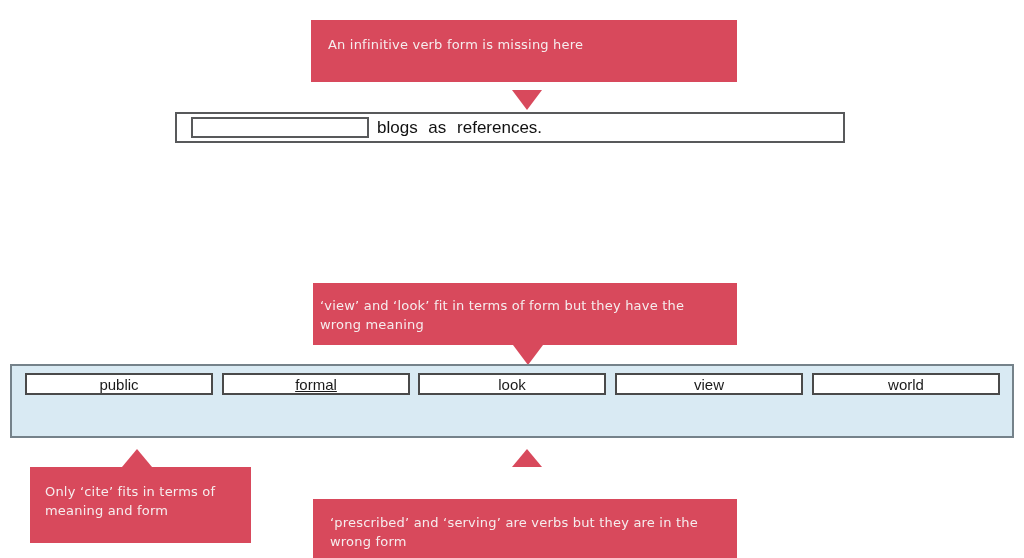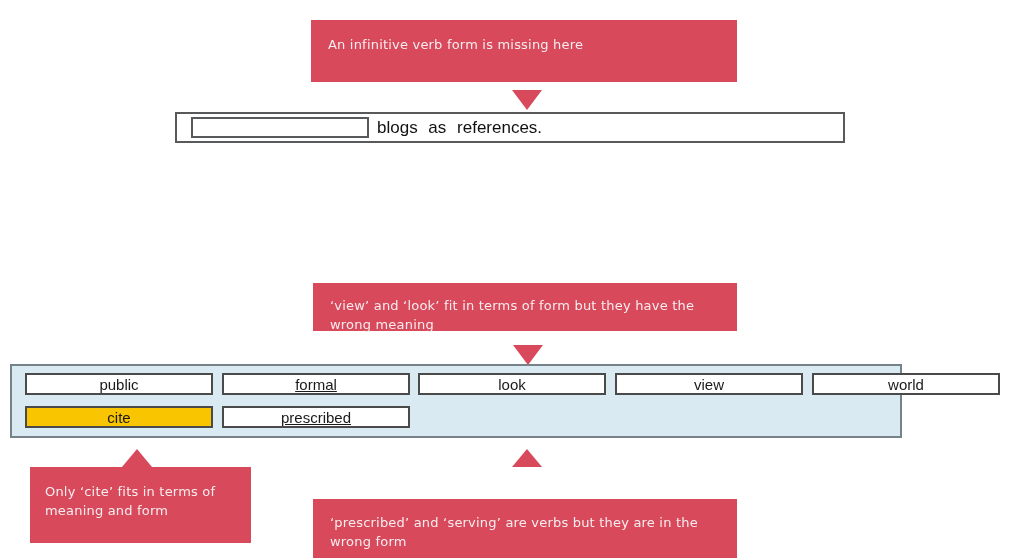--- a/index.html
+++ b/index.html
@@ -23,21 +23,21 @@
   
   .callout {
     position: absolute;
     background: var(--red);
     color: var(--callout-text);
     font-size: 13px;
     line-height: 1.45;
     letter-spacing: 0.2px;
   }
   .callout-top      { left: 311px; top: 20px;  width: 426px; height: 62px; padding: 16px 14px 0 17px; }
-  .callout-middle   { left: 313px; top: 283px; width: 424px; height: 48px; padding: 14px 14px 0 17px; }
+  .callout-middle   { left: 313px; top: 283px; width: 424px; height: 62px; padding: 14px 14px 0 7px; }
   .callout-bleft    { left: 30px;  top: 467px; width: 221px; height: 76px; padding: 16px 10px 0 15px; }
   .callout-bmiddle  { left: 313px; top: 467px; width: 424px; height: 78px; padding: 15px 14px 0 17px; margin-top: 32px; }
 
   .pointer {
     position: absolute;
     width: 0; height: 0;
     border-left: 15px solid transparent;
     border-right: 15px solid transparent;
   }
   .pointer.down { border-top: 20px solid var(--red); }
@@ -69,21 +69,21 @@
     height: 21px;
     margin: 0 8px;
     background: #ffffff;
     border: 2px solid var(--box-border);
   }
 
   
   .word-bank {
     position: absolute;
     left: 10px; top: 364px;
-    width: 892px; height: 74px;
+    width: 1004px; height: 74px;
     background: var(--bank-bg);
     border: 2px solid var(--bank-border);
   }
   .word-tile {
     position: absolute;
     width: 188px; height: 22px;
     background: #ffffff;
     border: 2px solid var(--tile-border);
     display: flex;
     align-items: center;
@@ -130,26 +130,20 @@
     </div>
     <div class="word-tile r1 c3">
       <span>look</span>
     </div>
     <div class="word-tile r1 c4">
       <span>view</span>
     </div>
     <div class="word-tile r1 c5">
       <span>world</span>
     </div>
-    <div class="word-tile highlight r2 c1">
-      <span>cite</span>
-    </div>
-    <div class="word-tile r2 c2">
-      <span>prescribed</span>
-    </div>
   </div>
 
   <div class="pointer up pointer-bleft"></div>
   <div class="callout callout-bleft">
     <span>Only ‘cite’ fits in terms of meaning and form</span>
   </div>
 
   <div class="pointer up pointer-bmiddle"></div>
   <div class="callout callout-bmiddle">
     <span>‘prescribed’ and ‘serving’ are verbs but they are in the wrong form</span>

